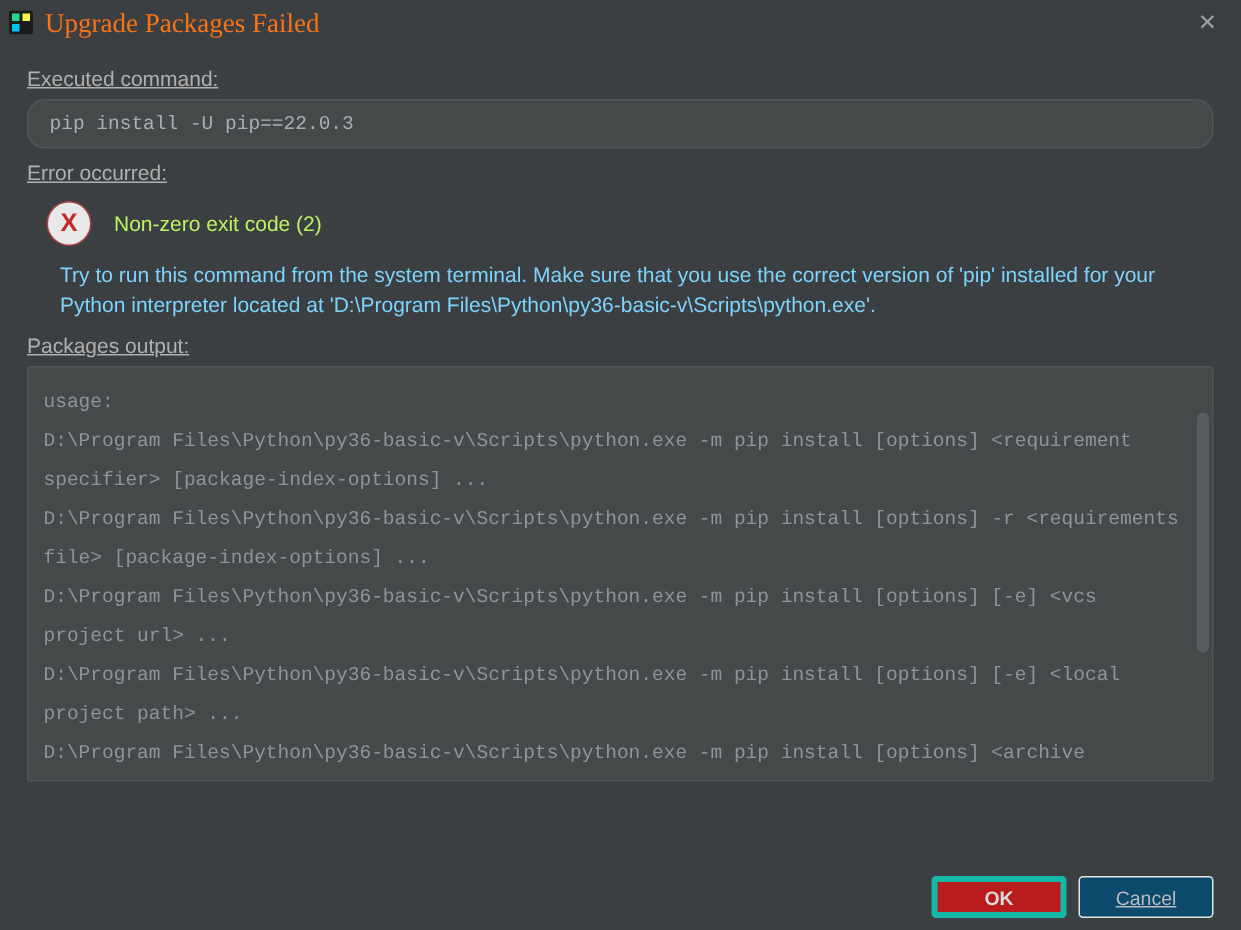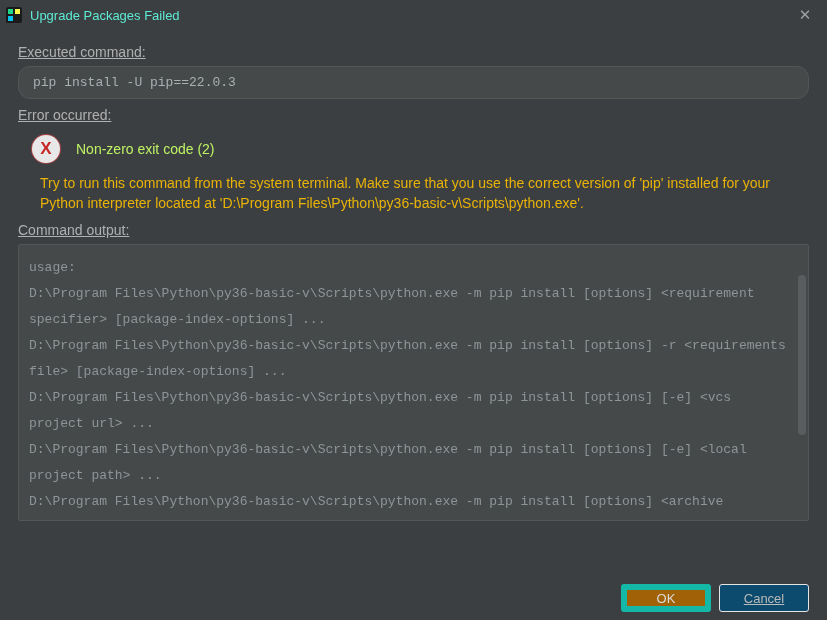--- a/index.html
+++ b/index.html
@@ -27,22 +27,23 @@
     .app-icon {
       width: 16px;
       height: 16px;
       margin-right: 8px;
       display: inline-flex;
       align-items: center;
       justify-content: center;
     }
     .title-text {
       flex: 1;
-      color: #5eead4;
-      font-size: 13px;
+      color: #f97316;
+      font-size: 18px;
+      font-family: Liberation Serif, serif;
     }
     .close-btn {
       width: 28px;
       height: 28px;
       display: flex;
       align-items: center;
       justify-content: center;
       color: #a0a0a0;
       font-size: 15px;
       cursor: pointer;
@@ -85,21 +86,21 @@
       font-weight: bold;
       font-size: 17px;
       box-shadow: 0 0 0 1px #aa4444;
     }
     .error-text {
       color: #bef264;
       font-size: 14px;
     }
     .solution-box {
       padding: 4px 6px 0 22px;
-      color: #eab308;
+      color: #7dd3fc;
       font-size: 14px;
       line-height: 1.45;
       max-width: 770px;
     }
     .output-box {
       margin-top: 6px;
       background: #45494a;
       border: 1px solid #555555;
       height: 277px;
       position: relative;
@@ -134,23 +135,24 @@
       min-width: 90px;
       height: 28px;
       border-radius: 3px;
       display: flex;
       align-items: center;
       justify-content: center;
       padding: 0 18px;
       font-size: 13px;
     }
     .btn-primary {
-      background: #a16207;
-      border: 6px solid #14b8a6;
+      background: #b91c1c;
+      border: 4px solid #14b8a6;
       color: #dcdcdc;
+      font-weight: bold;
     }
     .btn-secondary {
       background: #0c4a6e;
       border: 1px solid #e5e5e5;
       color: #bbbbbb;
       text-decoration: underline;
     }
   </style>
 </head>
 <body>
@@ -174,21 +176,21 @@
   <div class="command-box">pip install -U pip==22.0.3</div>
 
   <div class="section-label">Error occurred:</div>
   <div class="error-row">
     <div class="error-icon">X</div>
     <div class="error-text">Non-zero exit code (2)</div>
   </div>
 
   <div class="solution-box">Try to run this command from the system terminal. Make sure that you use the correct version of 'pip' installed for your Python interpreter located at 'D:\Program Files\Python\py36-basic-v\Scripts\python.exe'.</div>
 
-  <div class="section-label">Command output:</div>
+  <div class="section-label">Packages output:</div>
   <div class="output-box">
     <div class="first-line">usage:</div>
     <div>  D:\Program Files\Python\py36-basic-v\Scripts\python.exe -m pip install [options] &lt;requirement specifier&gt; [package-index-options] ...</div>
     <div>  D:\Program Files\Python\py36-basic-v\Scripts\python.exe -m pip install [options] -r &lt;requirements file&gt; [package-index-options] ...</div>
     <div>  D:\Program Files\Python\py36-basic-v\Scripts\python.exe -m pip install [options] [-e] &lt;vcs project url&gt; ...</div>
     <div>  D:\Program Files\Python\py36-basic-v\Scripts\python.exe -m pip install [options] [-e] &lt;local project path&gt; ...</div>
     <div>  D:\Program Files\Python\py36-basic-v\Scripts\python.exe -m pip install [options] &lt;archive url/path&gt; ...</div>
     <div class="output-scrollbar"></div>
   </div>
 </div>

